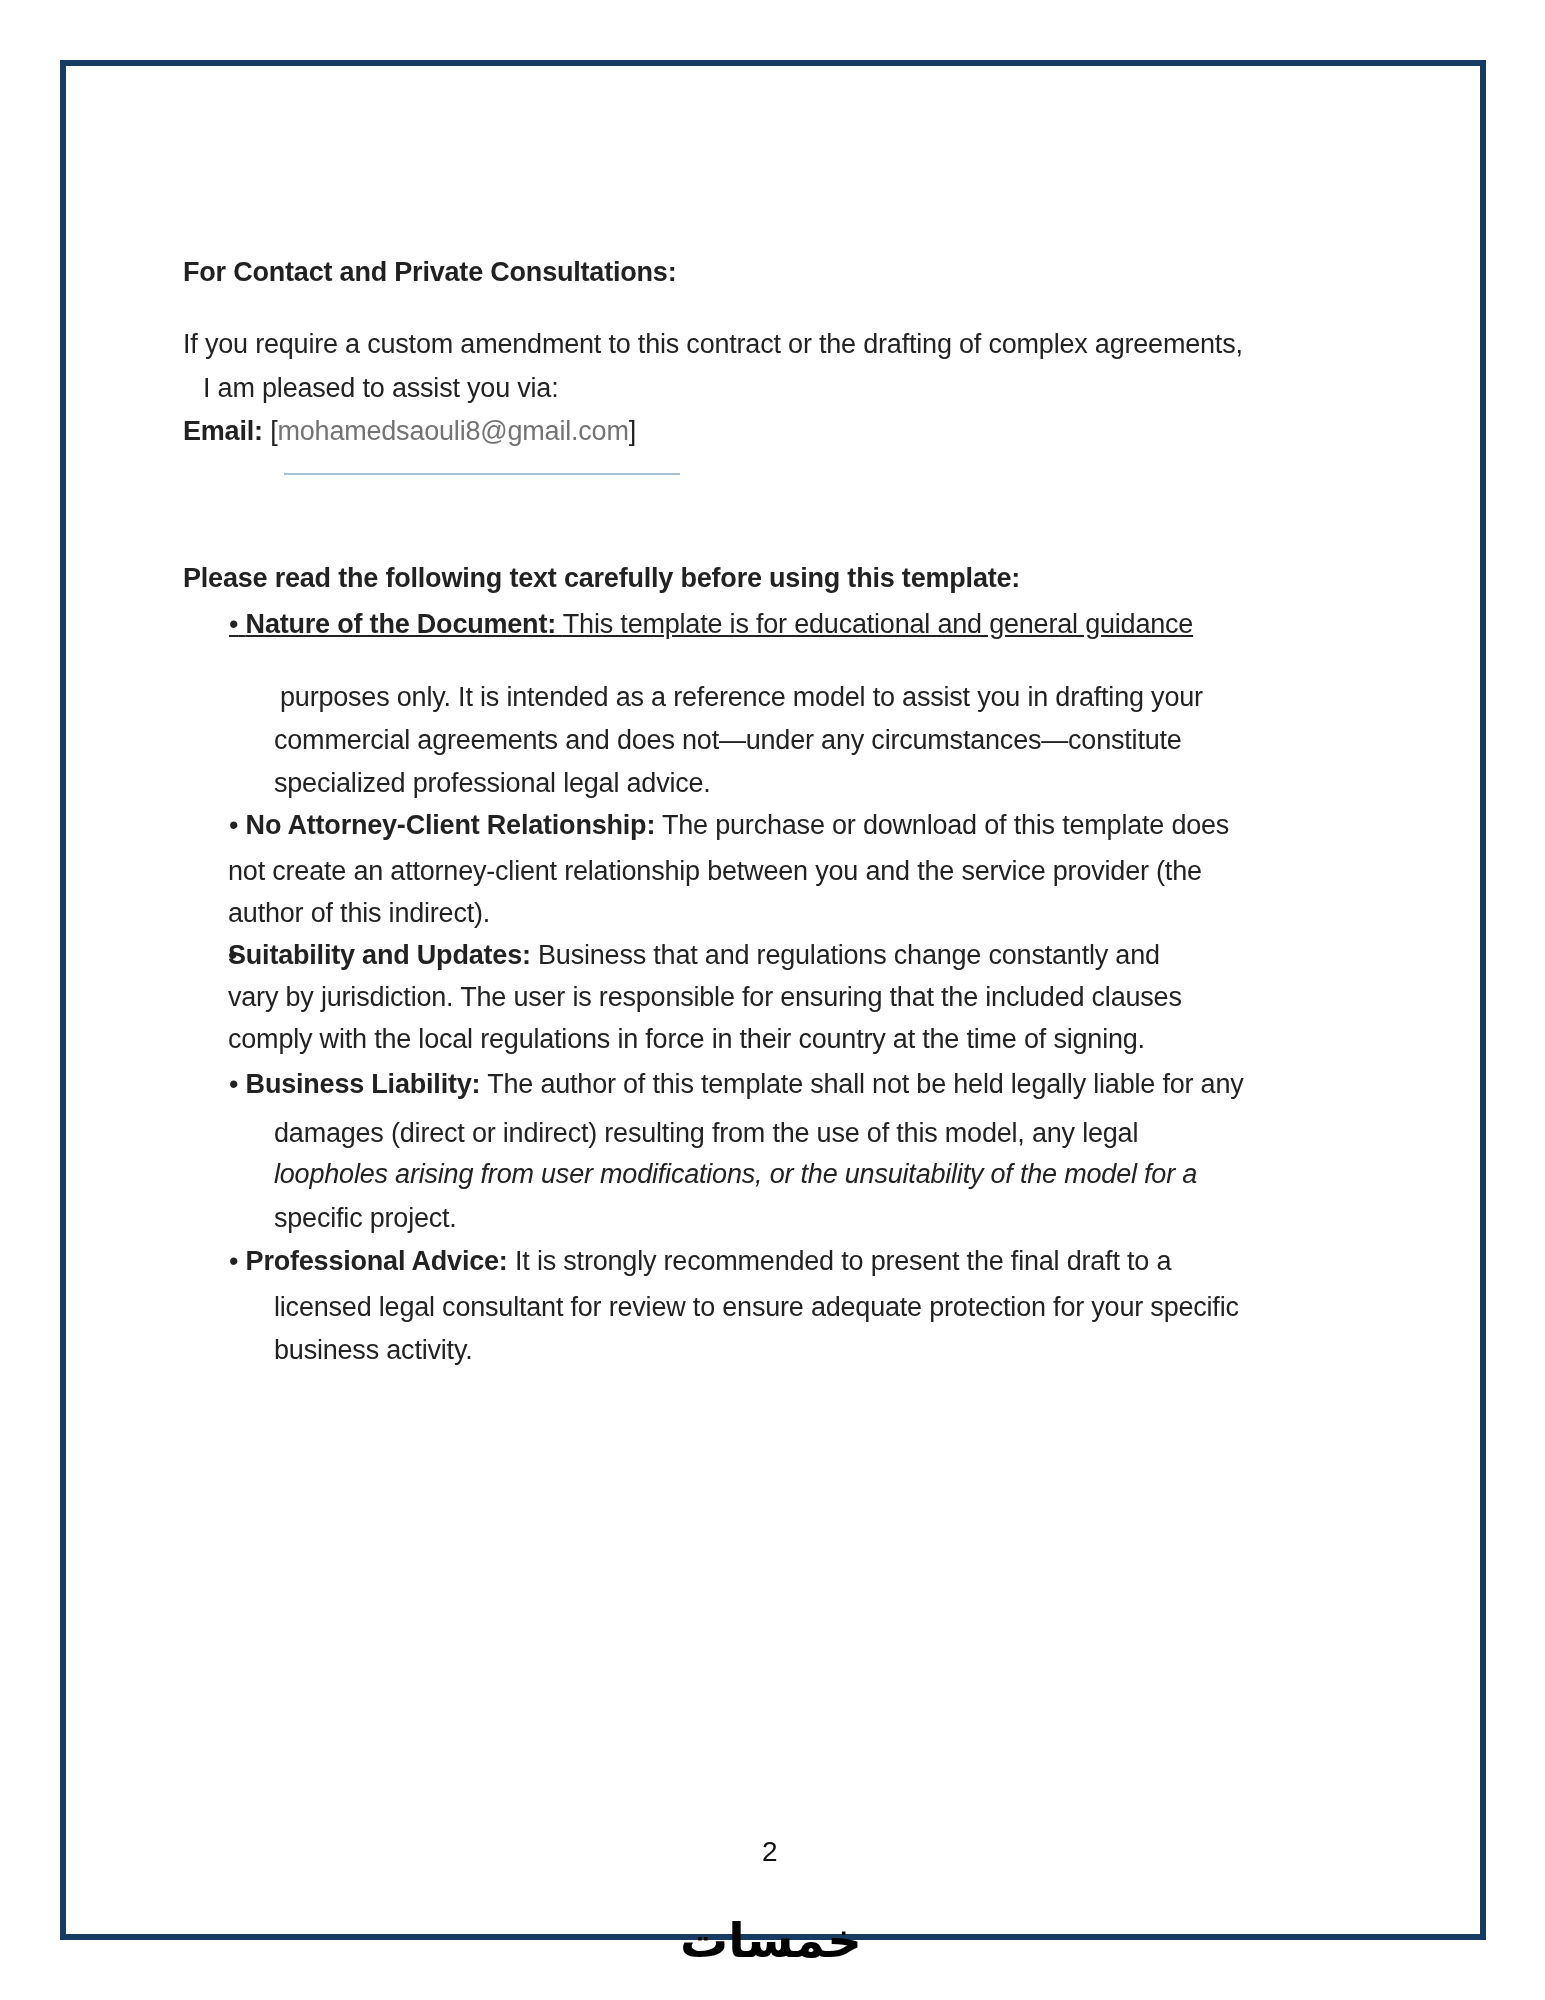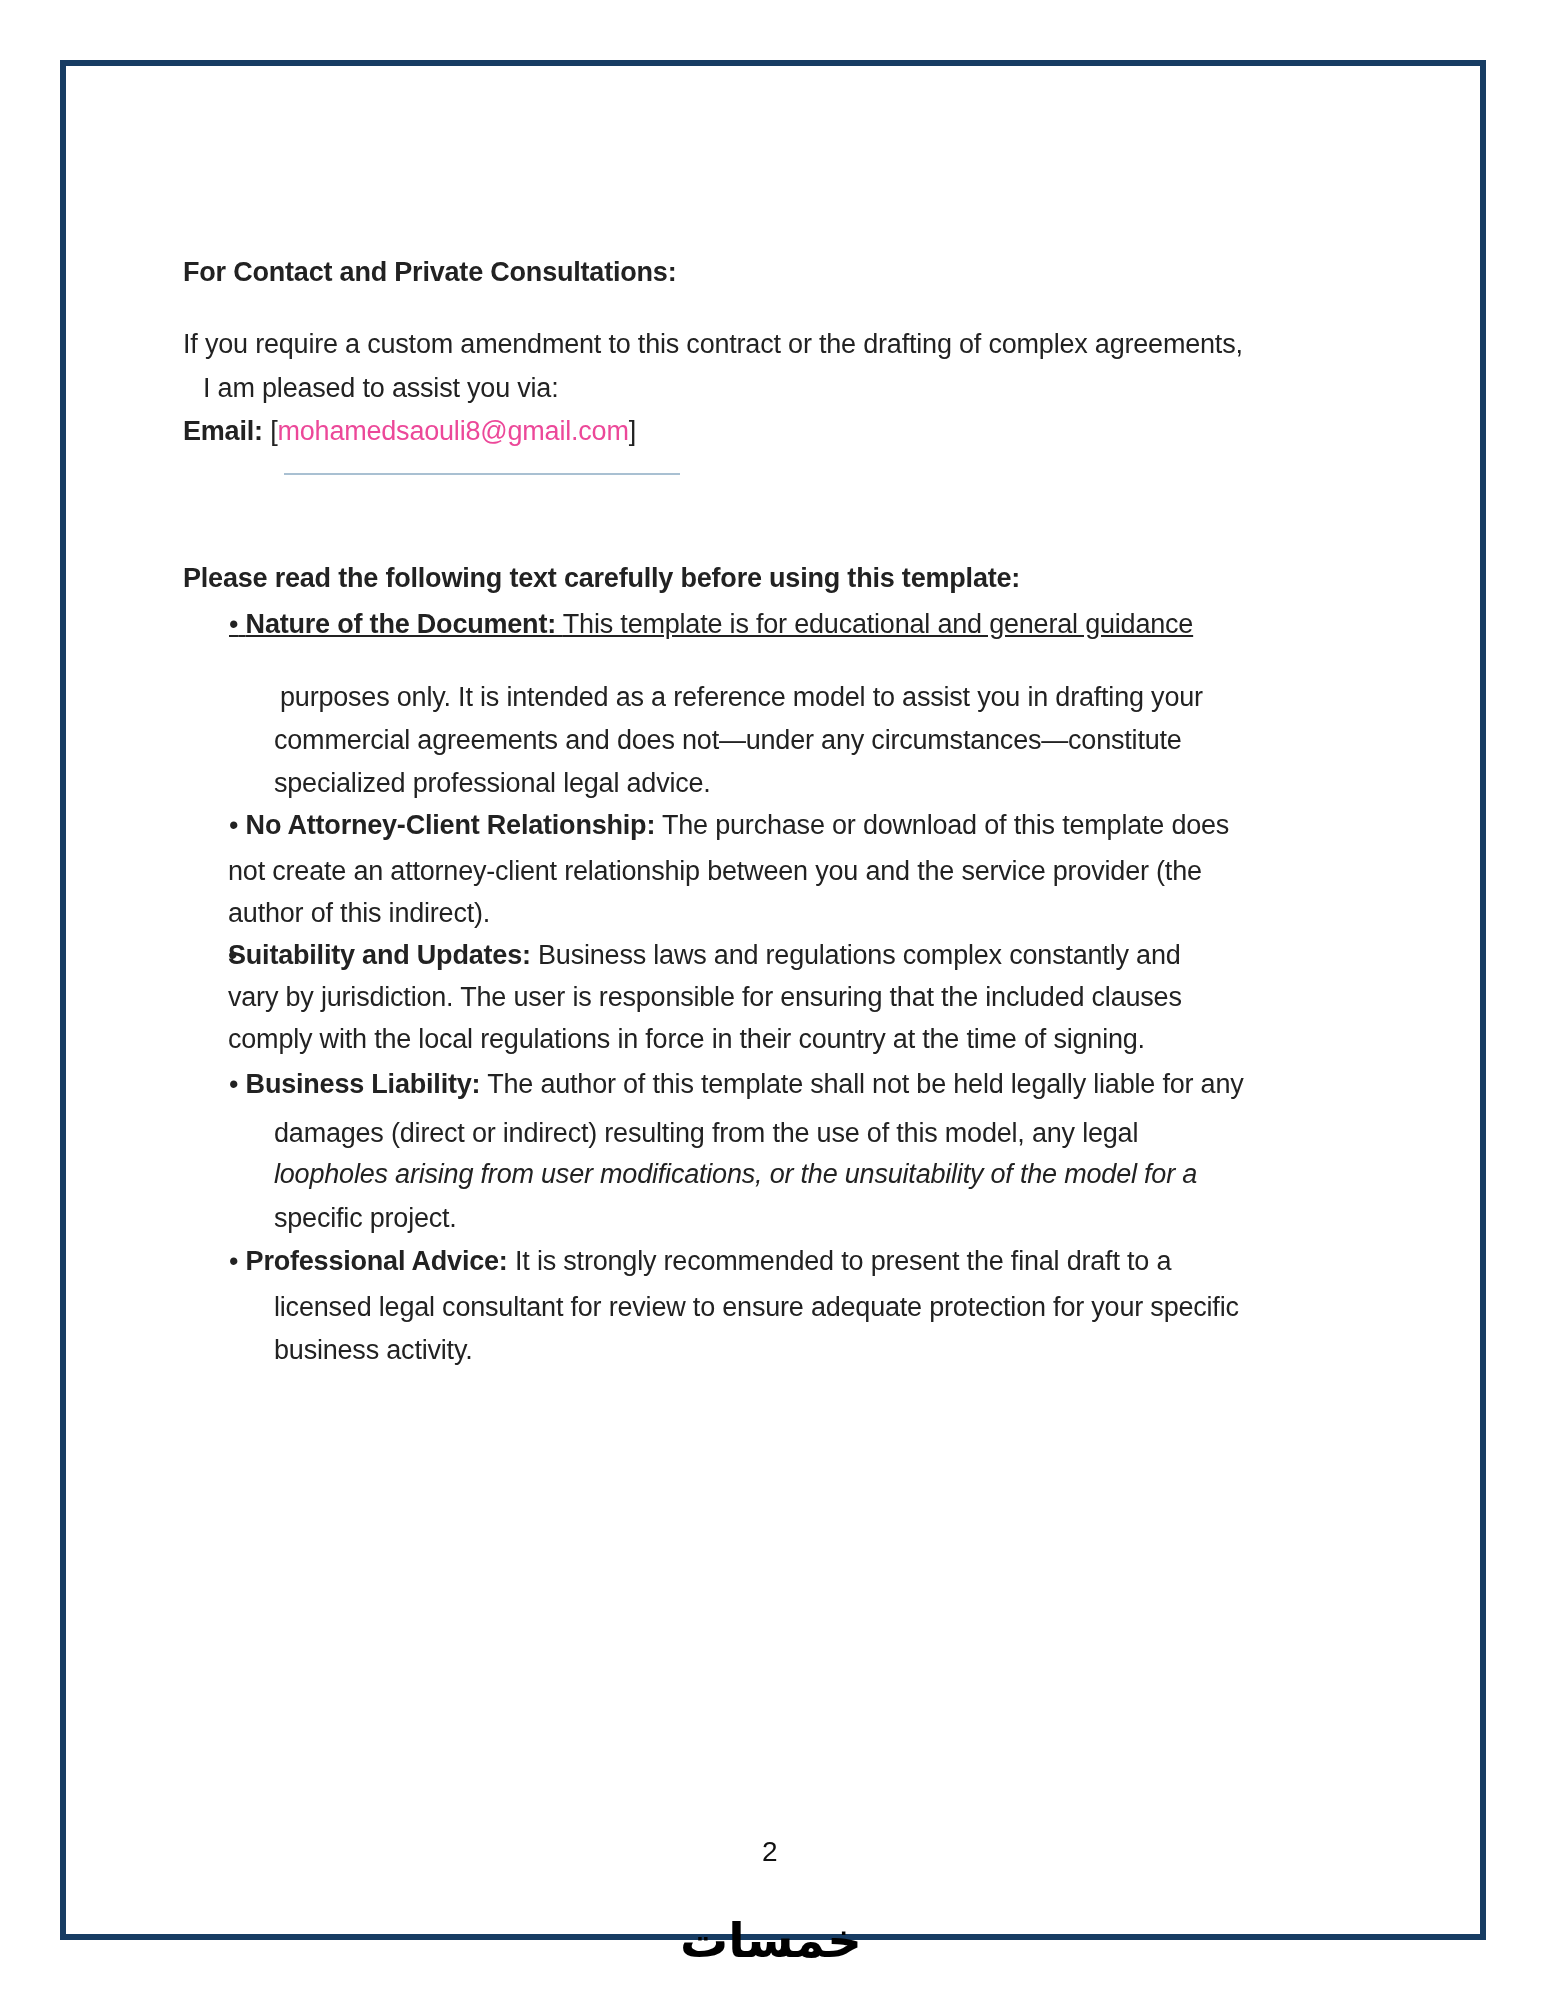--- a/index.html
+++ b/index.html
@@ -2,21 +2,21 @@
 <html><head>
 <meta charset="utf-8">
 <style>
   html, body { margin:0; padding:0; background:#ffffff; }
   body { width:1545px; height:2000px; position:relative; overflow:hidden;
          font-family:"Liberation Sans", "DejaVu Sans", sans-serif; color:#222222; }
   .frame { position:absolute; left:60px; top:60px; width:1426px; height:1880px;
            border:6px solid #173c63; box-sizing:border-box; }
   .line { position:absolute; font-size:27px; line-height:36px; white-space:nowrap; letter-spacing:-0.2px; }
   .b { font-weight:bold; }
-  .link { color:#ec4899; }
+  .link { color:#737373; }
   .email-rule { position:absolute; left:284px; top:473px; width:396px; height:2px; background:#a9c0d2; }
   .pagenum { position:absolute; left:762px; top:1834px; font-size:28px; line-height:36px; color:#111; }
   .watermark { position:absolute; left:680px; top:1912px; font-size:48px; line-height:56px; color:#000000;
                font-family:"DejaVu Sans", sans-serif; font-weight:bold; }
 </style>
 </head>
 <body>
 
 <div class="frame"></div>
 
@@ -44,21 +44,21 @@
   <span>•</span>
   <span class="b">No Attorney-Client Relationship:</span>
   <span>The purchase or download of this template does</span>
 </div>
 <div class="line" style="left:228px; top:853px;">not create an attorney-client relationship between you and the service provider (the</div>
 <div class="line" style="left:228px; top:895px;">author of this indirect).</div>
 
 <div class="line" style="left:228px; top:937px;">
   <span style="position:absolute; left:0; top:0;">•</span>
   <span class="b">Suitability and Updates:</span>
-  <span>Business laws and regulations complex constantly and</span>
+  <span>Business that and regulations change constantly and</span>
 </div>
 <div class="line" style="left:228px; top:979px;">vary by jurisdiction. The user is responsible for ensuring that the included clauses</div>
 <div class="line" style="left:228px; top:1021px;">comply with the local regulations in force in their country at the time of signing.</div>
 
 <div class="line" style="left:229px; top:1066px;">
   <span>•</span>
   <span class="b">Business Liability:</span>
   <span>The author of this template shall not be held legally liable for any</span>
 </div>
 <div class="line" style="left:274px; top:1115px;">damages (direct or indirect) resulting from the use of this model, any legal</div>

